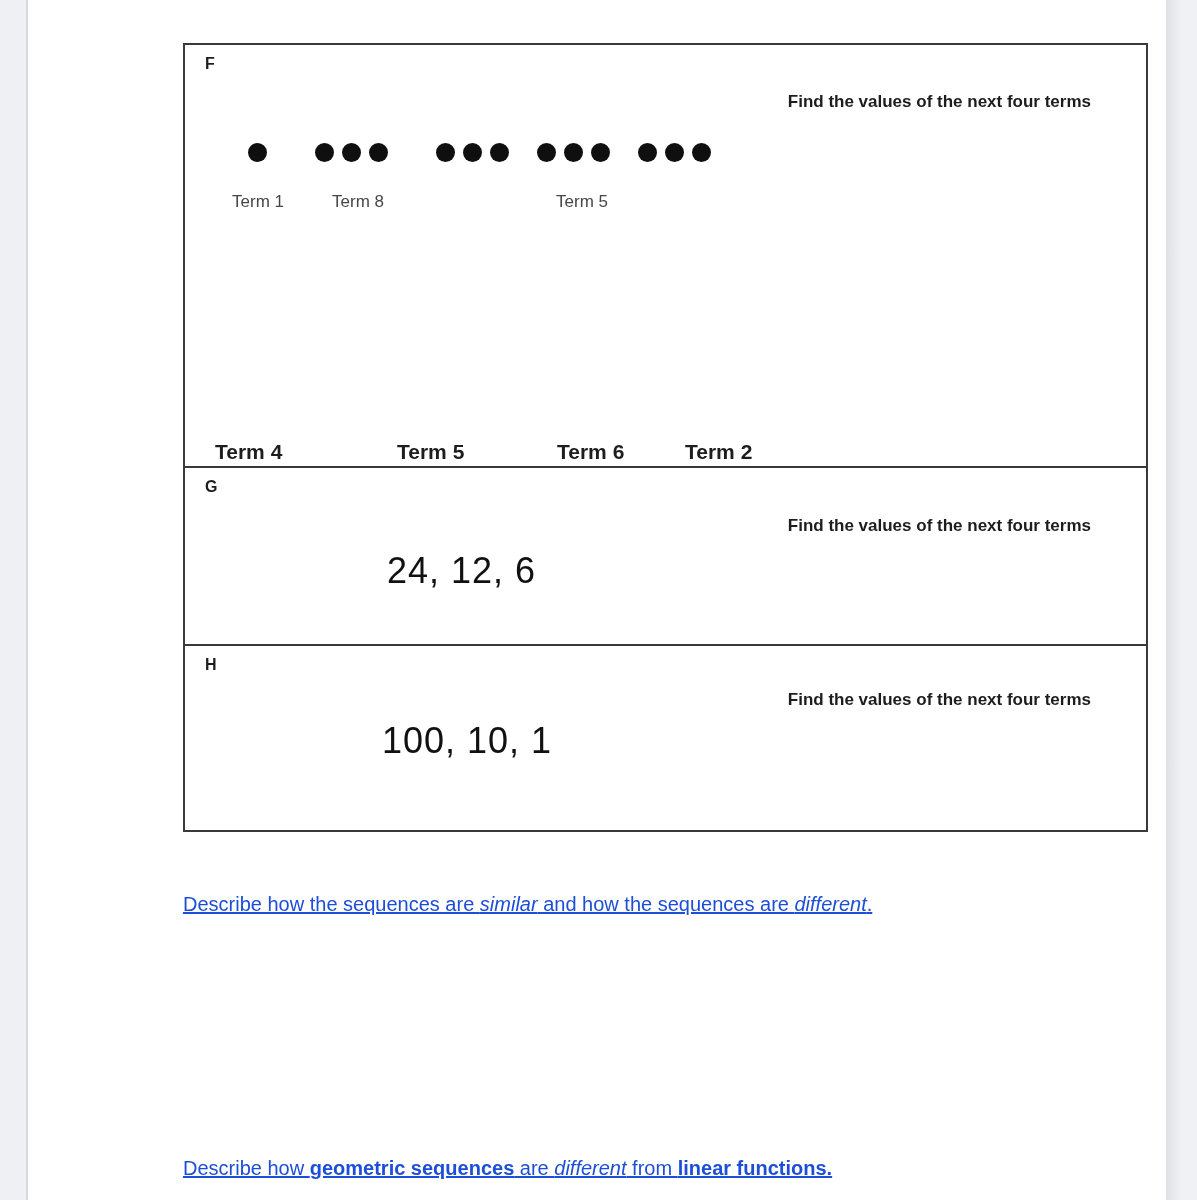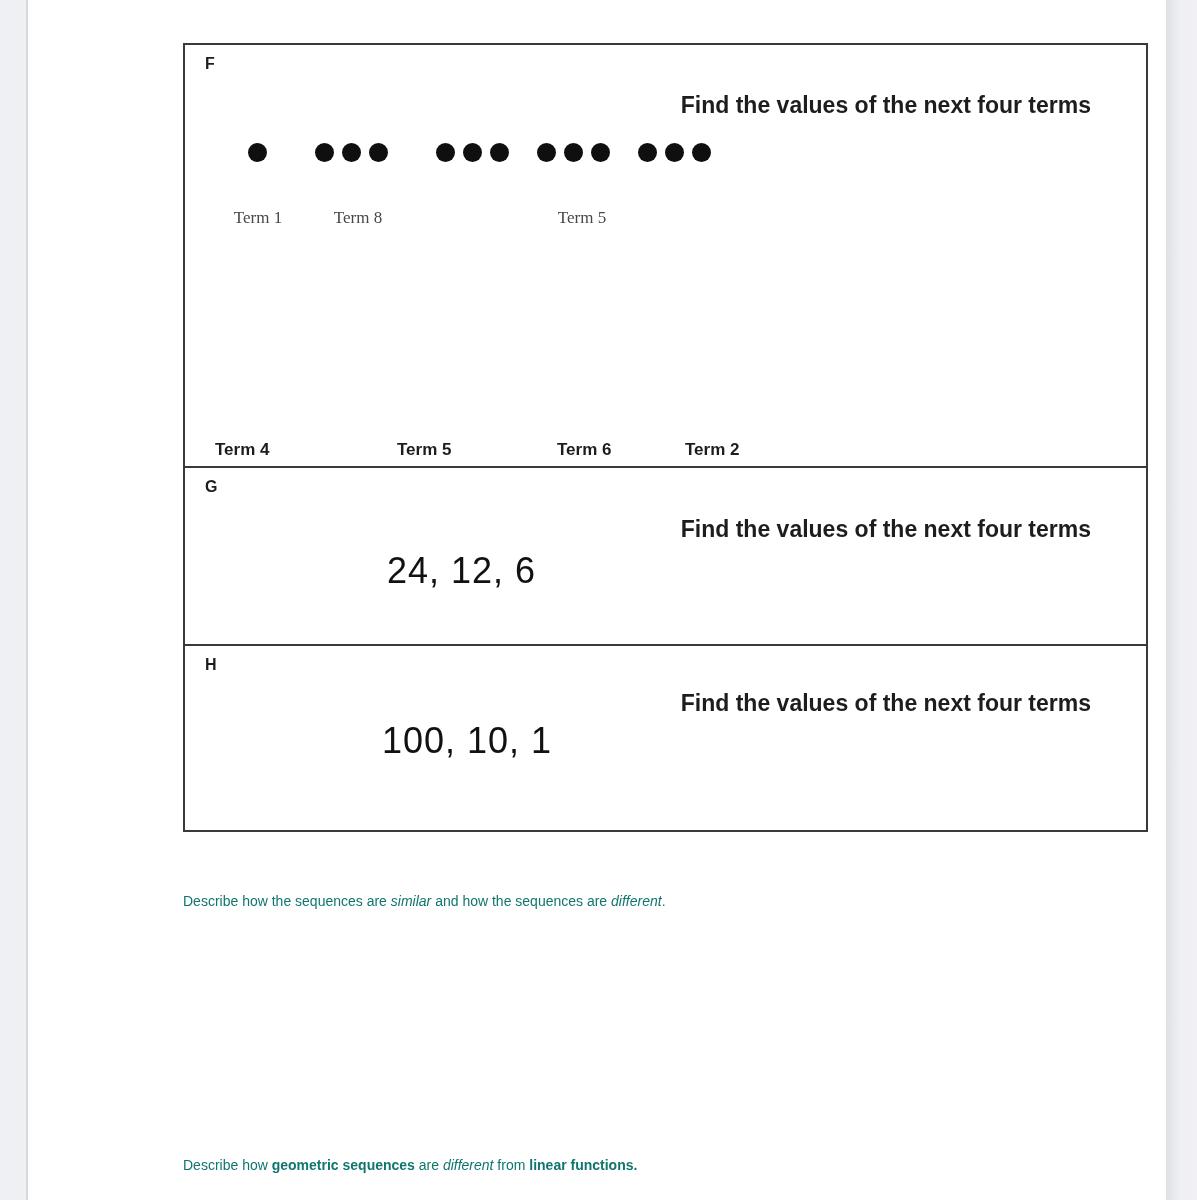--- a/index.html
+++ b/index.html
@@ -36,66 +36,66 @@
   .trow{position:relative;}
   .trow-f{height:423px;border-bottom:2px solid var(--table-border,#3a3a3a);}
   .trow-g{height:178px;border-bottom:2px solid var(--table-border,#3a3a3a);}
   .trow-h{height:184px;}
   .cell-letter{
     position:absolute;left:20px;top:10px;
     font-size:16px;font-weight:bold;color:var(--text,#1d1d1d);
   }
   .find-prompt{
     position:absolute;right:55px;
-    font-size:23px;font-weight:bold;color:var(--text,#1d1d1d);
+    font-size:17px;font-weight:bold;color:var(--text,#1d1d1d);
     white-space:nowrap;
   }
   .trow-f .find-prompt{top:47px;}
   .trow-g .find-prompt{top:48px;}
   .trow-h .find-prompt{top:44px;}
   .dot-sequence{
     position:absolute;left:63px;top:98px;
     display:flex;gap:48px;align-items:center;
   }
   .dot-term{display:flex;gap:28px;}
   .dot-group{display:flex;gap:8px;}
   .dot{
     width:19px;height:19px;border-radius:50%;
     background:var(--dot,#0f0f0f);
   }
   .term-label{
-    position:absolute;top:163px;
+    position:absolute;top:147px;
     transform:translateX(-50%);
     font-size:17px;color:var(--term-label-gray,#474747);
     white-space:nowrap;
-    font-family:Liberation Serif, serif;
   }
   .term-label.t1{left:73px;}
   .term-label.t2{left:173px;}
   .term-label.t3{left:397px;}
   .next-term-label{
     position:absolute;top:395px;
-    font-size:17px;font-weight:bold;color:var(--text,#1d1d1d);
+    font-size:21px;font-weight:bold;color:var(--text,#1d1d1d);
     white-space:nowrap;
   }
   .next-term-label.n4{left:30px;}
   .next-term-label.n5{left:205px;margin-left:7px;}
   .next-term-label.n6{left:372px;text-align:center;}
   .next-term-label.n7{left:500px;}
   .sequence-text{
     position:absolute;
     font-size:36px;font-weight:normal;color:#111111;
     letter-spacing:1px;white-space:nowrap;
   }
   .trow-g .sequence-text{left:202px;top:82px;}
   .trow-h .sequence-text{left:197px;top:74px;}
   .question{
     position:absolute;left:183px;
-    font-size:14px;color:#0f766e;
+    font-size:20px;color:#1d4ed8;
     white-space:nowrap;
+    text-decoration:underline;
   }
   .question-1{top:893px;}
   .question-2{top:1141px;margin-top:16px;}
 </style>
 </head>
 <body>
 
 <div class="margin-strip-left"></div>
 <div class="margin-strip-right"></div>
 

